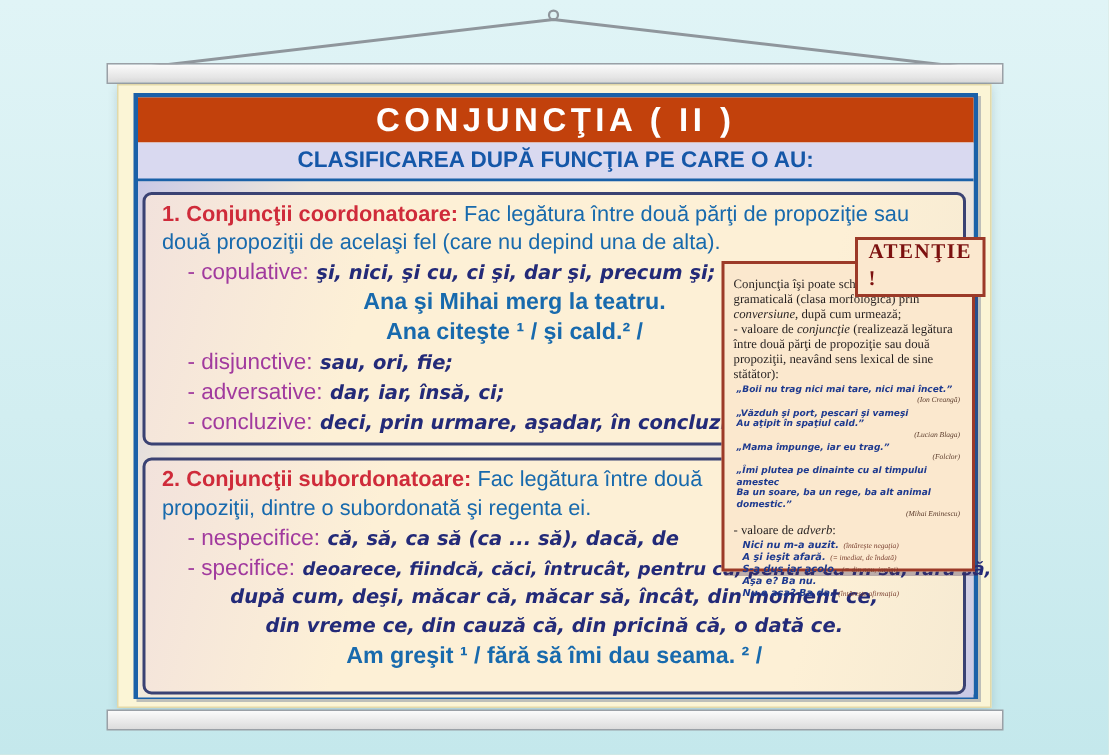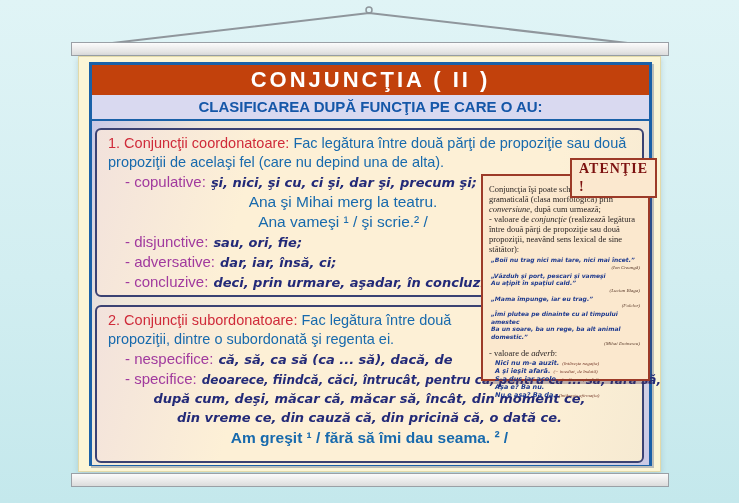--- a/index.html
+++ b/index.html
@@ -41,30 +41,30 @@
   }
   .box{
     position:absolute; left:3px; width:549px;
     border:2px solid #3a4273; border-radius:6px;
     background:linear-gradient(105deg,#f2e2dc 0%,#fdf0d6 28%,#fdf0d6 80%,#f6ead2 100%);
     padding:4px 8px 0 8px;
   }
   .box1{ top:7px; height:169px; }
   .box2{ top:184px; height:158px; }
   .head{ font-size:14.5px; line-height:19px; padding-left:3px; }
-  .head .red{ color:#cf2b3a; font-weight:normal; }
+  .head .red{ color:#cf2b3a; font-weight:bold; }
   .head .blue{ color:#186aad; }
   .narrow{ width:388px; }
   .indent{ margin-left:20px; }
   .item{ line-height:20px; white-space:nowrap; }
   .plabel{ color:#a13a9e; font-size:15px; margin-right:5px; }
   .navy{ color:#232a78; font:bold italic 13px "DejaVu Sans", sans-serif; }
   .long .navy{ font-size:12px; }
   .examples{ width:436px; text-align:center; }
-  .ex{ color:#186aad; font-weight:normal; font-size:15.5px; line-height:20px; }
+  .ex{ color:#186aad; font-weight:bold; font-size:15.5px; line-height:20px; }
   .cont{ text-align:center; color:#232a78; font:bold italic 13px "DejaVu Sans", sans-serif; line-height:19px; }
   .ex2{ text-align:center; color:#186aad; font-weight:bold; font-size:15.5px; line-height:22px; }
   .atentie-label{
     position:absolute; left:478px; top:37px; z-index:3;
     background:#fbe8cf; border:2px solid #9c3a28; color:#7c1110;
     font-family:"Liberation Serif", serif; font-weight:bold; font-size:14px;
     line-height:18px; padding:0 7px; letter-spacing:1px;
   }
   .atentie-box{
     position:absolute; left:389px; top:53px; width:169px; height:207px; z-index:2;
@@ -114,21 +114,21 @@
         <div class="box box1">
           <p class="head">
             <span class="red">1. Conjuncţii coordonatoare:</span><span class="blue"> Fac legătura între două părţi de propoziţie sau două propoziţii de acelaşi fel (care nu depind una de alta).</span>
           </p>
           <div class="indent">
             <div class="item">
               <span class="plabel">- copulative:</span><span class="navy">şi, nici, şi cu, ci şi, dar şi, precum şi;</span>
             </div>
             <div class="examples">
               <div class="ex">Ana şi Mihai merg la teatru.</div>
-              <div class="ex">Ana vameşi ¹ / şi scrie.² /</div>
+              <div class="ex">Ana citeşte ¹ / şi cald.² /</div>
             </div>
             <div class="item">
               <span class="plabel">- disjunctive:</span><span class="navy">sau, ori, fie;</span>
             </div>
             <div class="item">
               <span class="plabel">- adversative:</span><span class="navy">dar, iar, însă, ci;</span>
             </div>
             <div class="item">
               <span class="plabel">- concluzive:</span><span class="navy">deci, prin urmare, aşadar, în concluzie.</span>
             </div>

